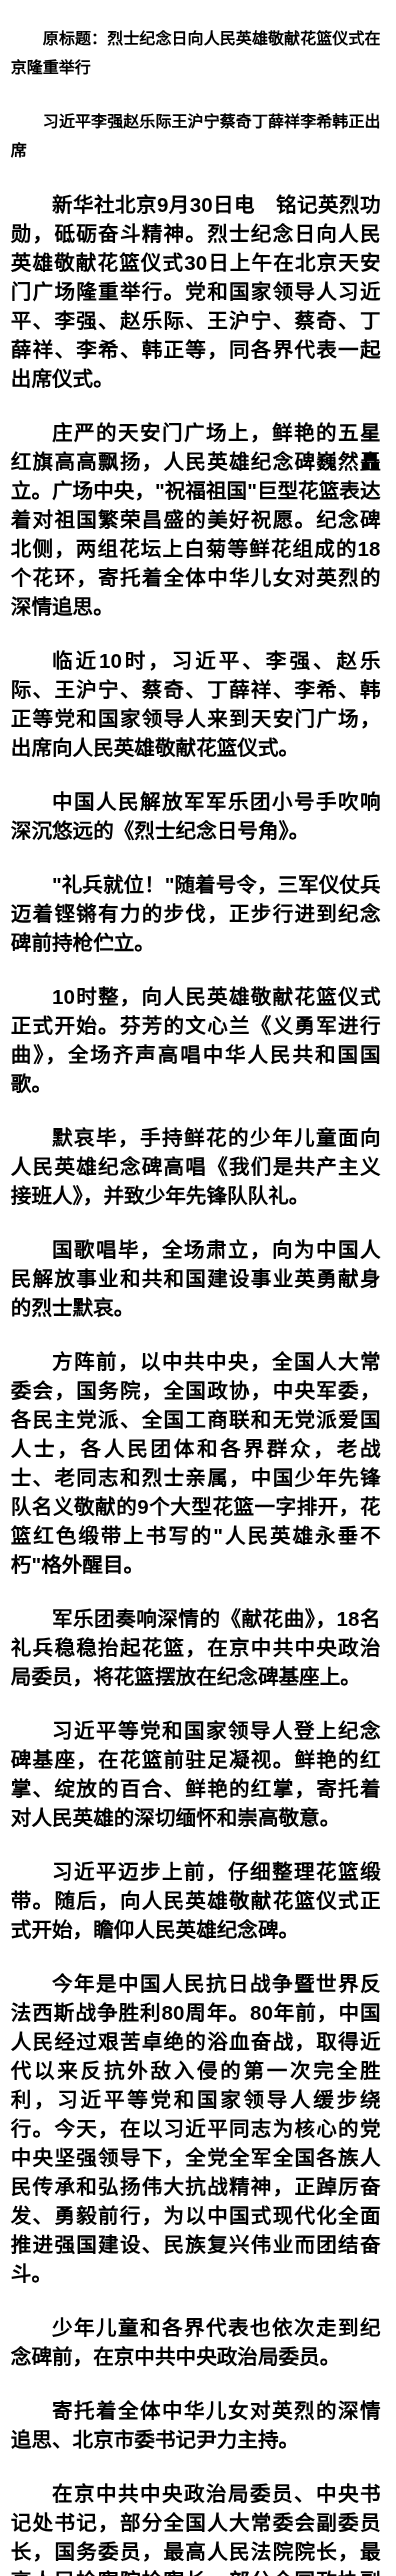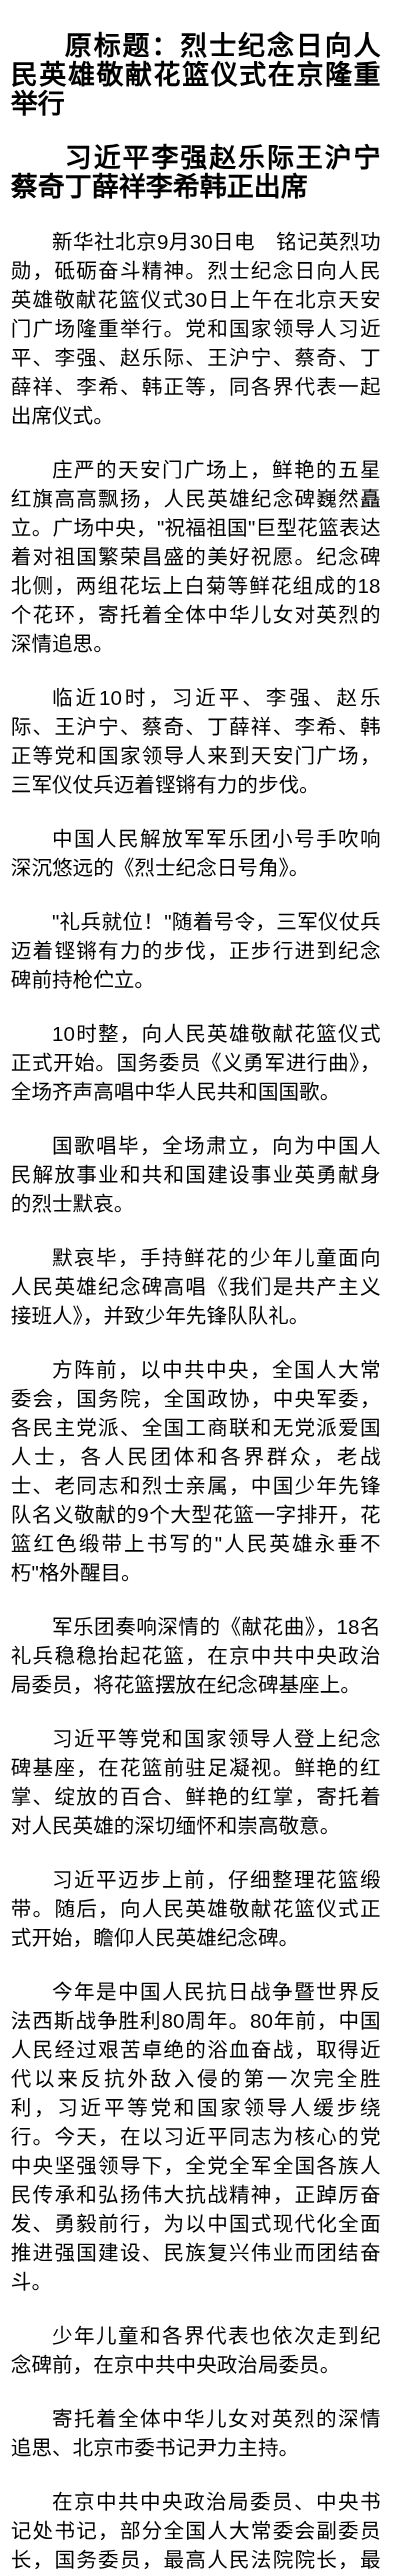--- a/index.html
+++ b/index.html
@@ -16,50 +16,51 @@
     background: #ffffff;
     color: #000000;
     font-family: "Liberation Sans", "DejaVu Sans", sans-serif;
     font-size: 20.6px;
     line-height: 29px;
     text-align: justify;
     word-break: break-all;
     overflow-wrap: break-word;
   }
   .title, .subtitle {
-    font-size: 27px;
+    font-size: 16px;
     font-weight: bold;
-    margin: 8px 0 25px 0;
+    margin: 0 0 25px 0;
     text-indent: 2em;
     line-height: 29px;
   }
   .para {
     margin: 0 0 25px 0;
     text-indent: 2em;
+    font-weight: bold;
   }
   .para:last-child {
     margin-bottom: 0;
   }
 </style>
 </head>
 <body>
 
 <div class="page">
   <h1 class="title">原标题：烈士纪念日向人民英雄敬献花篮仪式在京隆重举行</h1>
 
   <h2 class="subtitle">习近平李强赵乐际王沪宁蔡奇丁薛祥李希韩正出席</h2>
 
   <p class="para">新华社北京9月30日电　铭记英烈功勋，砥砺奋斗精神。烈士纪念日向人民英雄敬献花篮仪式30日上午在北京天安门广场隆重举行。党和国家领导人习近平、李强、赵乐际、王沪宁、蔡奇、丁薛祥、李希、韩正等，同各界代表一起出席仪式。</p>
   <p class="para">庄严的天安门广场上，鲜艳的五星红旗高高飘扬，人民英雄纪念碑巍然矗立。广场中央，"祝福祖国"巨型花篮表达着对祖国繁荣昌盛的美好祝愿。纪念碑北侧，两组花坛上白菊等鲜花组成的18个花环，寄托着全体中华儿女对英烈的深情追思。</p>
-  <p class="para">临近10时，习近平、李强、赵乐际、王沪宁、蔡奇、丁薛祥、李希、韩正等党和国家领导人来到天安门广场，三军仪仗兵迈着铿锵有力的步伐。</p>
+  <p class="para">临近10时，习近平、李强、赵乐际、王沪宁、蔡奇、丁薛祥、李希、韩正等党和国家领导人来到天安门广场，出席向人民英雄敬献花篮仪式。</p>
   <p class="para">中国人民解放军军乐团小号手吹响深沉悠远的《烈士纪念日号角》。</p>
   <p class="para">"礼兵就位！"随着号令，三军仪仗兵迈着铿锵有力的步伐，正步行进到纪念碑前持枪伫立。</p>
-  <p class="para">10时整，向人民英雄敬献花篮仪式正式开始。国务委员《义勇军进行曲》，全场齐声高唱中华人民共和国国歌。</p>
+  <p class="para">10时整，向人民英雄敬献花篮仪式正式开始。芬芳的文心兰《义勇军进行曲》，全场齐声高唱中华人民共和国国歌。</p>
+  <p class="para">默哀毕，手持鲜花的少年儿童面向人民英雄纪念碑高唱《我们是共产主义接班人》，并致少年先锋队队礼。</p>
   <p class="para">国歌唱毕，全场肃立，向为中国人民解放事业和共和国建设事业英勇献身的烈士默哀。</p>
-  <p class="para">默哀毕，手持鲜花的少年儿童面向人民英雄纪念碑高唱《我们是共产主义接班人》，并致少年先锋队队礼。</p>
   <p class="para">方阵前，以中共中央，全国人大常委会，国务院，全国政协，中央军委，各民主党派、全国工商联和无党派爱国人士，各人民团体和各界群众，老战士、老同志和烈士亲属，中国少年先锋队名义敬献的9个大型花篮一字排开，花篮红色缎带上书写的"人民英雄永垂不朽"格外醒目。</p>
   <p class="para">军乐团奏响深情的《献花曲》，18名礼兵稳稳抬起花篮，在京中共中央政治局委员，将花篮摆放在纪念碑基座上。</p>
   <p class="para">习近平等党和国家领导人登上纪念碑基座，在花篮前驻足凝视。鲜艳的红掌、绽放的百合、鲜艳的红掌，寄托着对人民英雄的深切缅怀和崇高敬意。</p>
   <p class="para">习近平迈步上前，仔细整理花篮缎带。随后，向人民英雄敬献花篮仪式正式开始，瞻仰人民英雄纪念碑。</p>
   <p class="para">今年是中国人民抗日战争暨世界反法西斯战争胜利80周年。80年前，中国人民经过艰苦卓绝的浴血奋战，取得近代以来反抗外敌入侵的第一次完全胜利，习近平等党和国家领导人缓步绕行。今天，在以习近平同志为核心的党中央坚强领导下，全党全军全国各族人民传承和弘扬伟大抗战精神，正踔厉奋发、勇毅前行，为以中国式现代化全面推进强国建设、民族复兴伟业而团结奋斗。</p>
   <p class="para">少年儿童和各界代表也依次走到纪念碑前，在京中共中央政治局委员。</p>
   <p class="para">寄托着全体中华儿女对英烈的深情追思、北京市委书记尹力主持。</p>
   <p class="para">在京中共中央政治局委员、中央书记处书记，部分全国人大常委会副委员长，国务委员，最高人民法院院长，最高人民检察院检察长，部分全国政协副主席和中央军委委员出席仪式。</p>
 
 </div>

